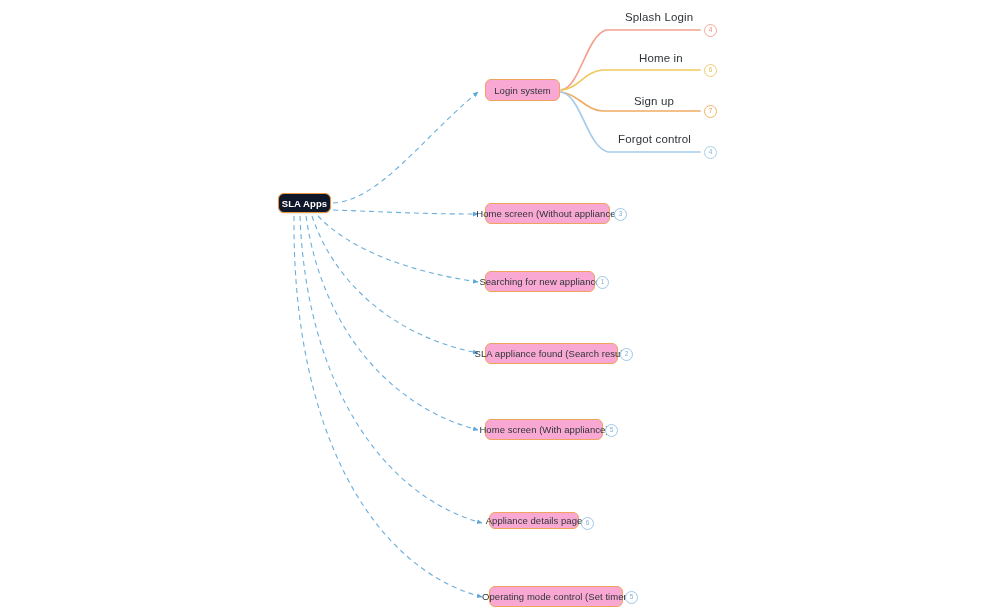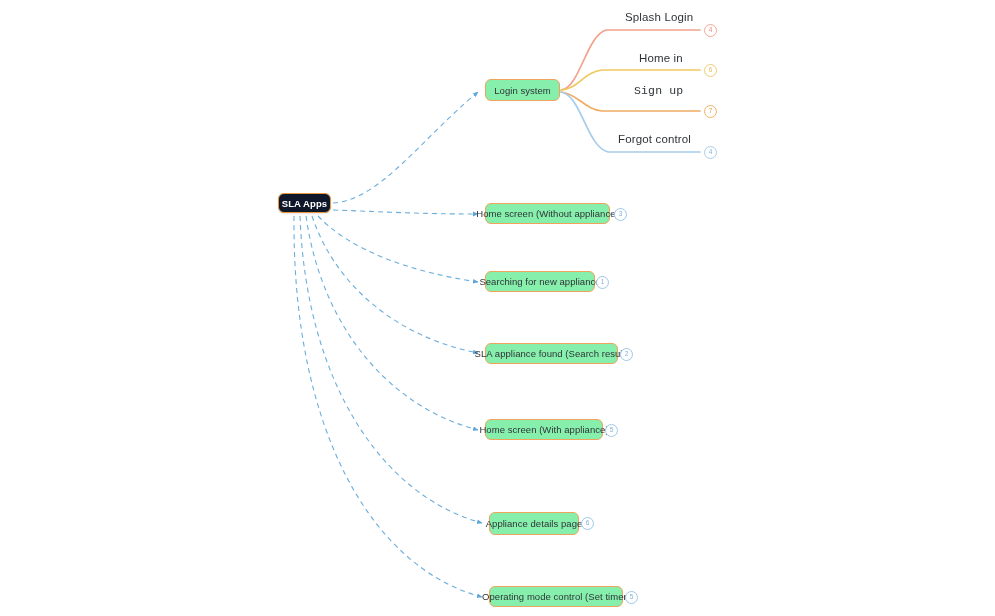--- a/index.html
+++ b/index.html
@@ -48,21 +48,21 @@
     color: #ffffff;
     font-size: 9.5px;
     font-weight: bold;
     letter-spacing: .1px;
     padding: 0 8px;
     height: 20px;
     box-shadow: 0 1px 2px rgba(0,0,0,.10);
   }
 
   .node-box {
-    background: #86efac;
+    background: #f9a8d4;
     border: 1.3px solid #EFA35C;
     border-radius: 6px;
     color: #2F3437;
     font-size: 9.5px;
     height: 21px;
     padding: 0 9px;
     letter-spacing: .05px;
   }
 
   
@@ -166,21 +166,21 @@
   <div class="node node-box" style="left:485px; top:79px; width:75px; height:22px;">
     <span>Login system</span>
   </div>
 
   <div class="branch-label" style="left:625px; top:11px;">Splash Login</div>
   <div class="badge red" style="left:704px; top:24px;">4</div>
 
   <div class="branch-label" style="left:639px; top:52px;">Home in</div>
   <div class="badge yellow" style="left:704px; top:64px;">6</div>
 
-  <div class="branch-label" style="left:634px; top:84px;font-family:Liberation Mono, monospace;">Sign up</div>
+  <div class="branch-label" style="left:634px; top:95px;">Sign up</div>
   <div class="badge amber" style="left:704px; top:105px;">7</div>
 
   <div class="branch-label" style="left:618px; top:133px;">Forgot control</div>
   <div class="badge blue" style="left:704px; top:146px;">4</div>
 
   <div class="node node-box" style="left:485px; top:203px; width:125px; height:21px;">
     <span>Home screen (Without appliance)</span>
   </div>
   <div class="badge" style="left:614px; top:208px;">3</div>
 
@@ -192,21 +192,21 @@
   <div class="node node-box" style="left:485px; top:343px; width:133px; height:21px;">
     <span>SLA appliance found (Search result)</span>
   </div>
   <div class="badge" style="left:620px; top:348px;">2</div>
 
   <div class="node node-box" style="left:485px; top:419px; width:118px; height:21px;">
     <span>Home screen (With appliance)</span>
   </div>
   <div class="badge" style="left:605px; top:424px;">5</div>
 
-  <div class="node node-box" style="left:489px; top:512px; width:90px; height:23px;">
+  <div class="node node-box" style="left:489px; top:512px; width:90px; height:17px;">
     <span>Appliance details page</span>
   </div>
   <div class="badge" style="left:581px; top:517px;">6</div>
 
   <div class="node node-box" style="left:489px; top:586px; width:134px; height:21px;">
     <span>Operating mode control (Set timer)</span>
   </div>
   <div class="badge" style="left:625px; top:591px;">5</div>
 
 </div>

